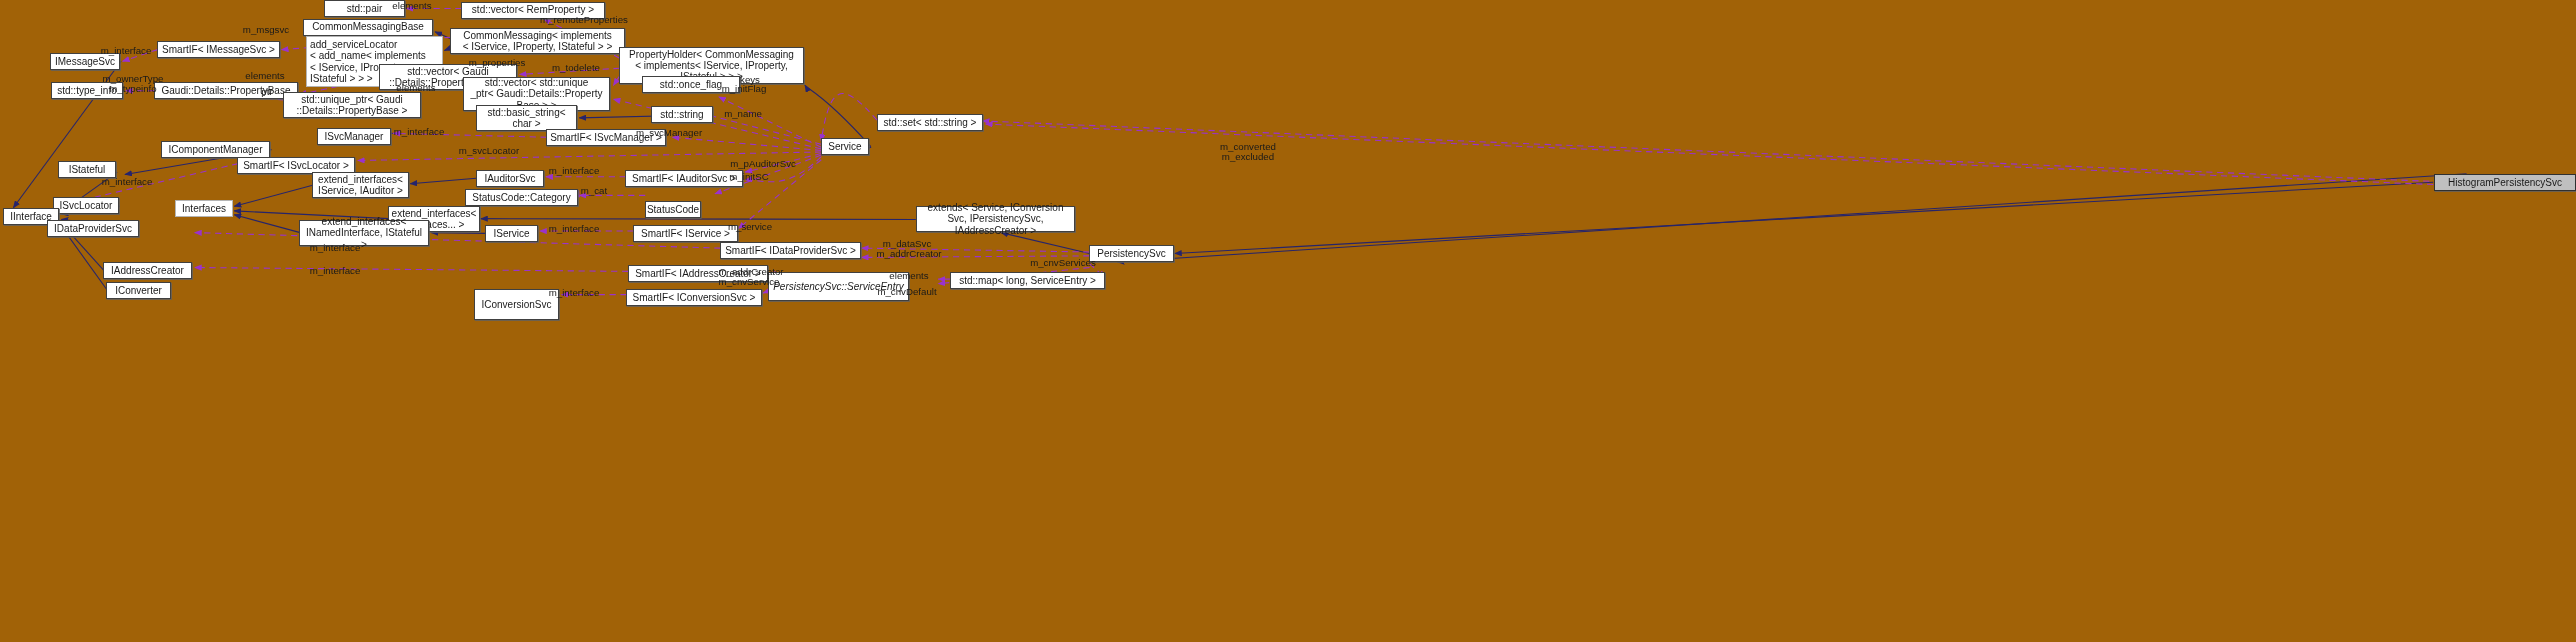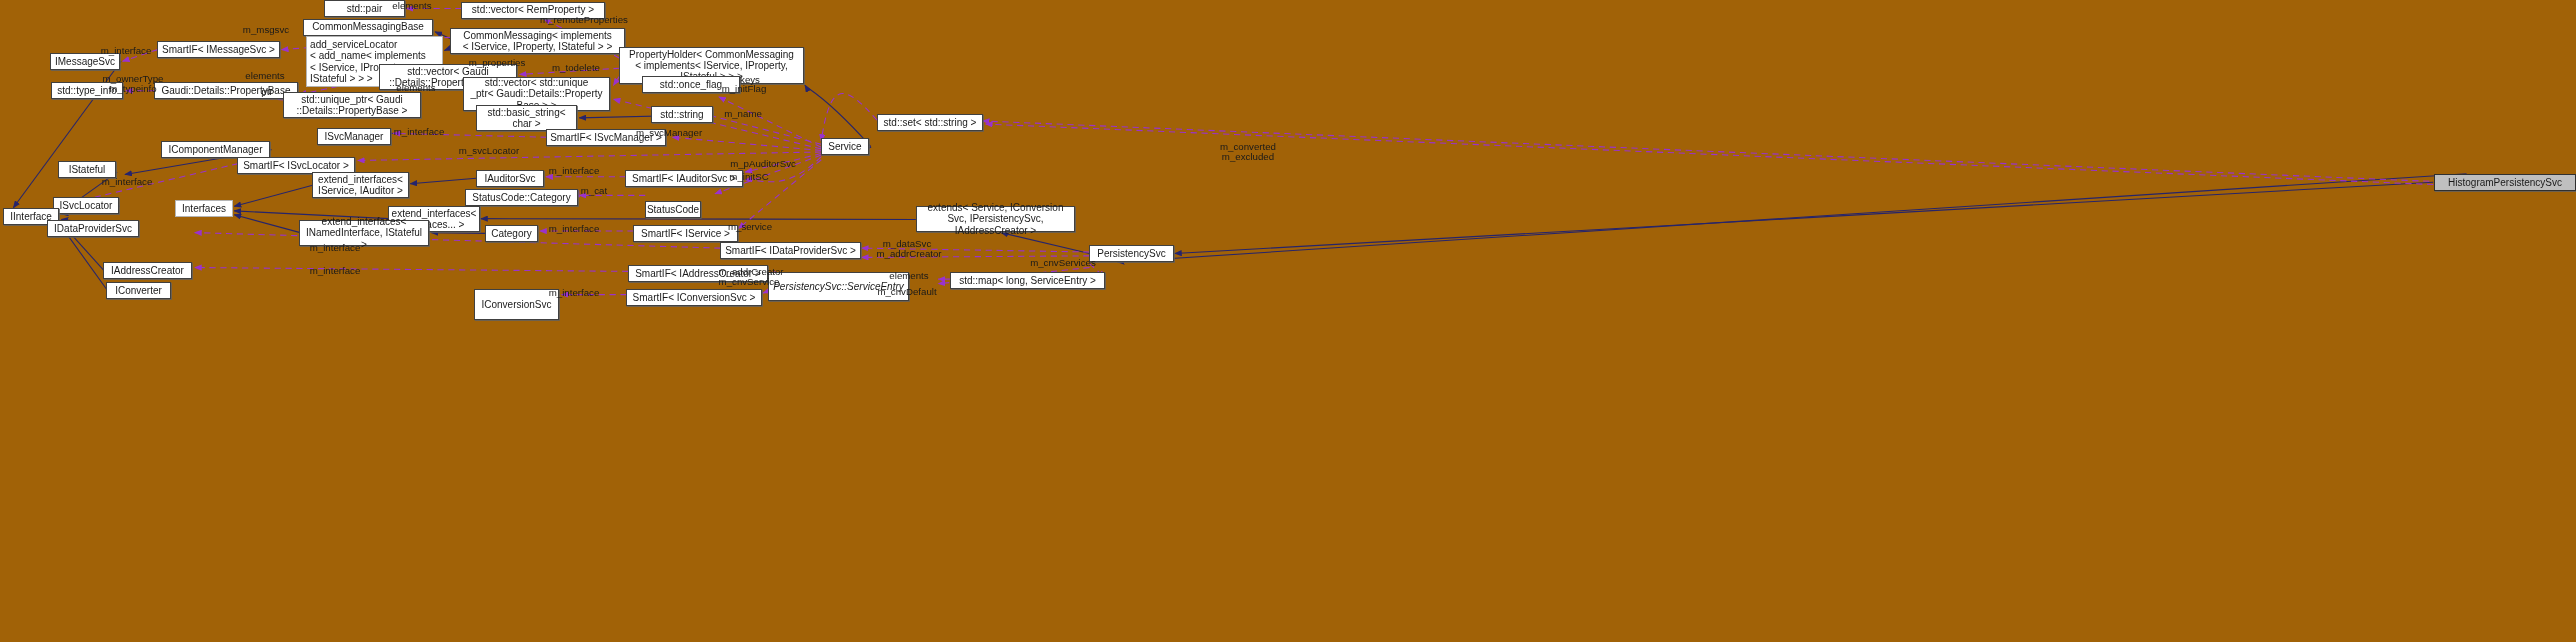--- a/index.html
+++ b/index.html
@@ -191,21 +191,21 @@
       <div class="node" style="left: 53px; top: 197px; width: 66px; height: 17px;">ISvcLocator</div>
       <div class="node faded center" style="left: 175px; top: 200px; width: 58px; height: 17px;">Interfaces</div>
       <div class="node" style="left: 388px; top: 206px; width: 92px; height: 26px;">extend_interfaces&lt;
 Interfaces... &gt;</div>
       <div class="node" style="left: 916px; top: 206px; width: 159px; height: 26px;">extends&lt; Service, IConversion
 Svc, IPersistencySvc, IAddressCreator &gt;</div>
       <div class="node" style="left: 3.1px; top: 208px; width: 56px; height: 17px;">IInterface</div>
       <div class="node" style="left: 299px; top: 220px; width: 130px; height: 26px;">extend_interfaces&lt;
 INamedInterface, IStateful &gt;</div>
       <div class="node" style="left: 47px; top: 220px; width: 92px; height: 17px;">IDataProviderSvc</div>
-      <div class="node" style="left: 485px; top: 225px; width: 53px; height: 17px;">Category</div>
+      <div class="node" style="left: 485px; top: 225px; width: 53px; height: 17px;">IService</div>
       <div class="node" style="left: 633px; top: 225px; width: 105px; height: 17px;">SmartIF&lt; IService &gt;</div>
       <div class="node" style="left: 1089px; top: 245px; width: 85px; height: 17px;">PersistencySvc</div>
       <div class="node" style="left: 720px; top: 242px; width: 141px; height: 17px;">SmartIF&lt; IDataProviderSvc &gt;</div>
       <div class="node" style="left: 103px; top: 262px; width: 89px; height: 17px;">IAddressCreator</div>
       <div class="node" style="left: 628px; top: 265px; width: 140px; height: 17px;">SmartIF&lt; IAddressCreator &gt;</div>
       <div class="node" style="left: 768px; top: 272px; width: 141px; height: 29px; font-style: italic;">PersistencySvc::ServiceEntry</div>
       <div class="node" style="left: 950px; top: 272px; width: 155px; height: 17px;">std::map&lt; long, ServiceEntry &gt;</div>
       <div class="node" style="left: 106px; top: 282px; width: 65px; height: 17px;">IConverter</div>
       <div class="node" style="left: 474px; top: 289px; width: 85px; height: 31px;">IConversionSvc</div>
       <div class="node" style="left: 626px; top: 289px; width: 136px; height: 17px;">SmartIF&lt; IConversionSvc &gt;</div>

